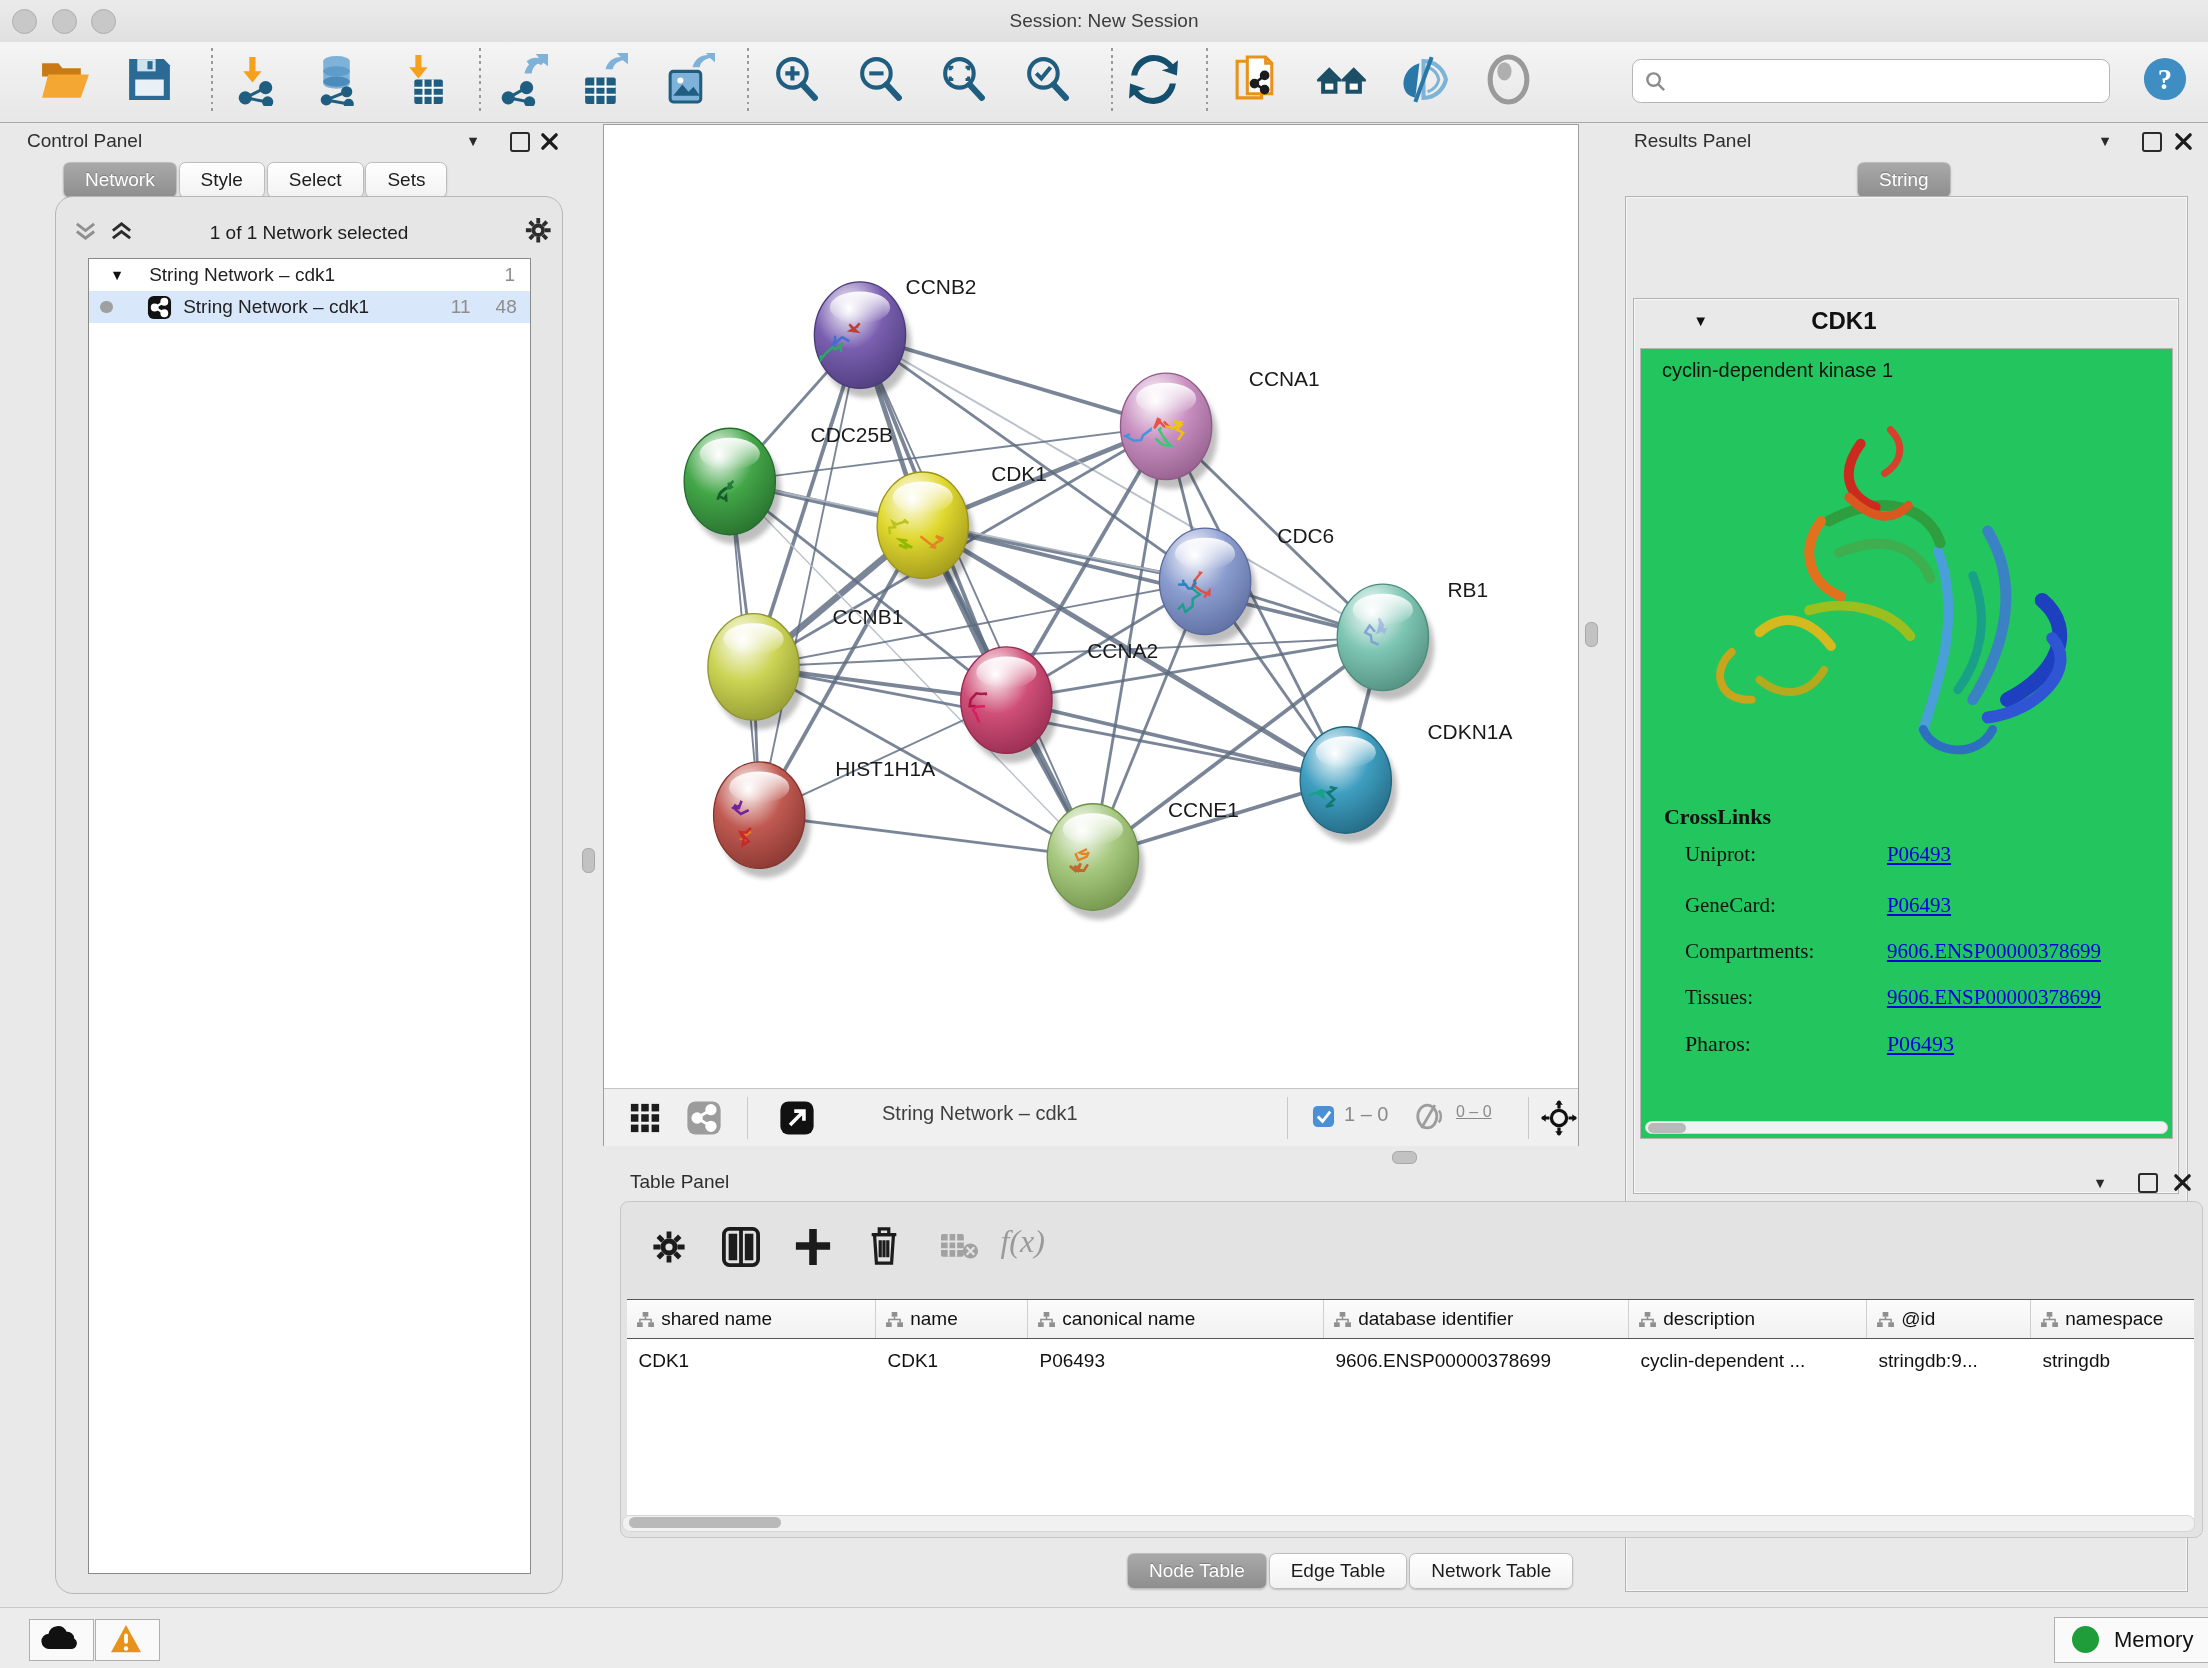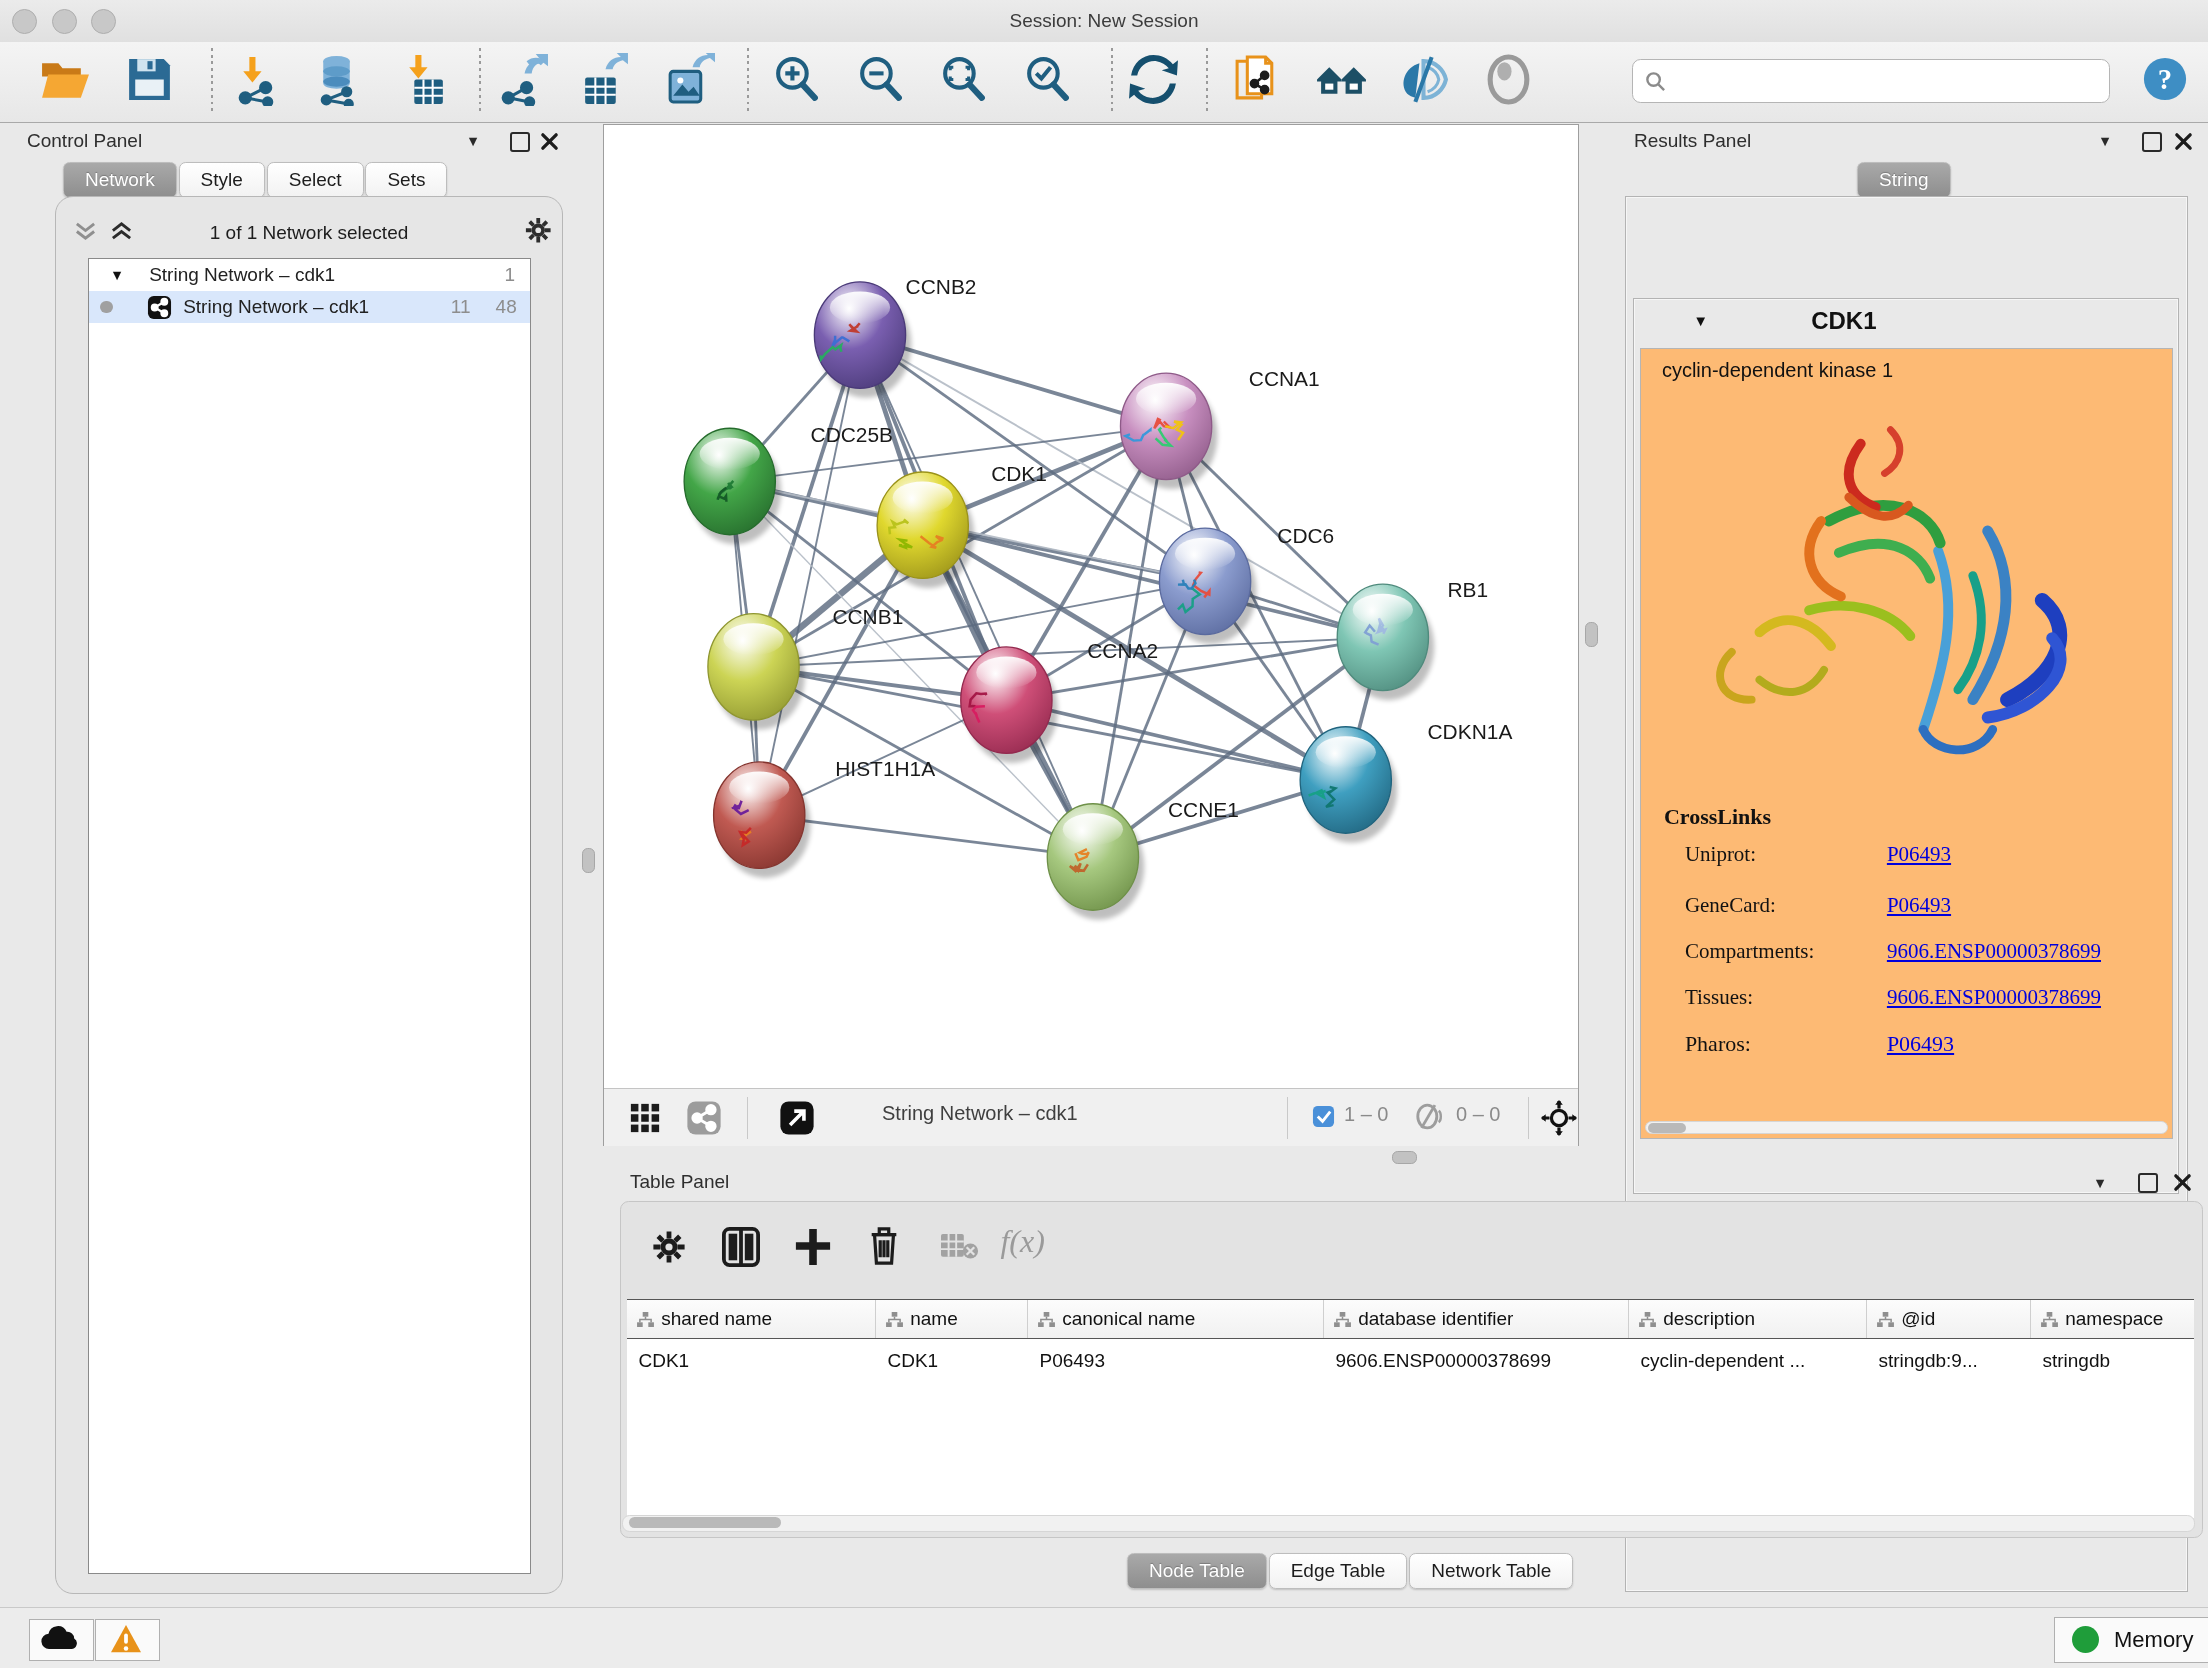--- a/index.html
+++ b/index.html
@@ -548,21 +548,21 @@
     <svg class="abs" style="left:708px;top:16px;" width="23" height="23" viewBox="0 0 24 24">
         <rect x="1" y="1" width="22" height="22" rx="5" fill="#4a90d9"></rect>
         <path d="M6 12l5 5 8-10" stroke="#fff" stroke-width="3" fill="none"></path>
       </svg>
     <div class="abs" style="left:740px;top:14.3px;font-size:20px;color:#8a8a8a;">1 – 0</div>
     <svg class="abs" style="left:810px;top:14.3px;" width="28.5" height="27" viewBox="0 0 30 28">
         <ellipse cx="14" cy="14" rx="10" ry="12" fill="none" stroke="#9d9d9d" stroke-width="3"></ellipse>
         <path d="M22 2 8 26" stroke="#9d9d9d" stroke-width="3"></path>
         <path d="M26 8c3 2 3 10 0 12" stroke="#9d9d9d" stroke-width="2.5" fill="none"></path>
       </svg>
-    <div class="abs" style="left:852px;top:14.3px;font-size:20px;color:#8a8a8a;">0 – 0</div>
+    <div class="abs" style="left:852px;top:14.3px;font-size:16px;color:#8a8a8a;text-decoration:underline;">0 – 0</div>
     <div class="net-tb-sep abs" style="left:924px;"></div>
     <svg class="abs" style="left:936px;top:9.5px;" width="38" height="38" viewBox="0 0 40 40">
         <g stroke="#111" stroke-width="3.4" fill="none">
           <circle cx="20" cy="20" r="8"></circle>
           <path d="M20 2v8M20 30v8M2 20h8M30 20h8"></path>
           <path d="M16 6l4-5 4 5M16 34l4 5 4-5M6 16l-5 4 5 4M34 16l5 4-5 4" fill="#111" stroke="none"></path>
         </g>
       </svg>
   </div>
 </div>
@@ -576,21 +576,21 @@
     </svg>
 
   <div class="abs tab sel" style="left:240px;top:40px;">String</div>
 
   <div class="abs etched" style="left:7.6px;top:74px;width:561px;height:1394px;background:#e9e9e9;">
 
 
     <div class="abs etched" style="left:7.6px;top:101px;width:544px;height:894px;background:#e9e9e9;">
       <div class="abs" style="left:59px;top:13.3px;font-size:15px;color:#111;">▼</div>
       <div class="abs" style="left:177px;top:7.6px;font-size:24px;font-weight:bold;color:#111;">CDK1</div>
-      <div class="abs" style="left:5.7px;top:49px;width:531px;height:789px;background:#fdba74;border:1px solid #b5b5b5;">
+      <div class="abs" style="left:5.7px;top:49px;width:531px;height:789px;background:#22c55e;border:1px solid #b5b5b5;">
         <div class="abs" style="left:21px;top:9.5px;font-size:20px;color:#111;">cyclin-dependent kinase 1</div>
 
         <svg class="abs" style="left:48px;top:53px;" width="399" height="377" viewBox="0 0 400 380">
           <g fill="none" stroke-linecap="round">
             <path d="M355 200 C 390 230 370 275 320 300" stroke="#1e3fbf" stroke-width="15"></path>
             <path d="M365 238 C 392 268 350 312 300 318" stroke="#2f55d4" stroke-width="12"></path>
             <path d="M300 130 C 330 180 322 240 285 300" stroke="#3b82c4" stroke-width="11"></path>
             <path d="M250 150 C 272 210 255 270 235 330" stroke="#49a0d8" stroke-width="10"></path>
             <path d="M235 330 C 245 355 290 360 305 330" stroke="#2d6fc0" stroke-width="9"></path>
             <path d="M285 175 C 302 220 292 260 270 290" stroke="#18a089" stroke-width="9"></path>

